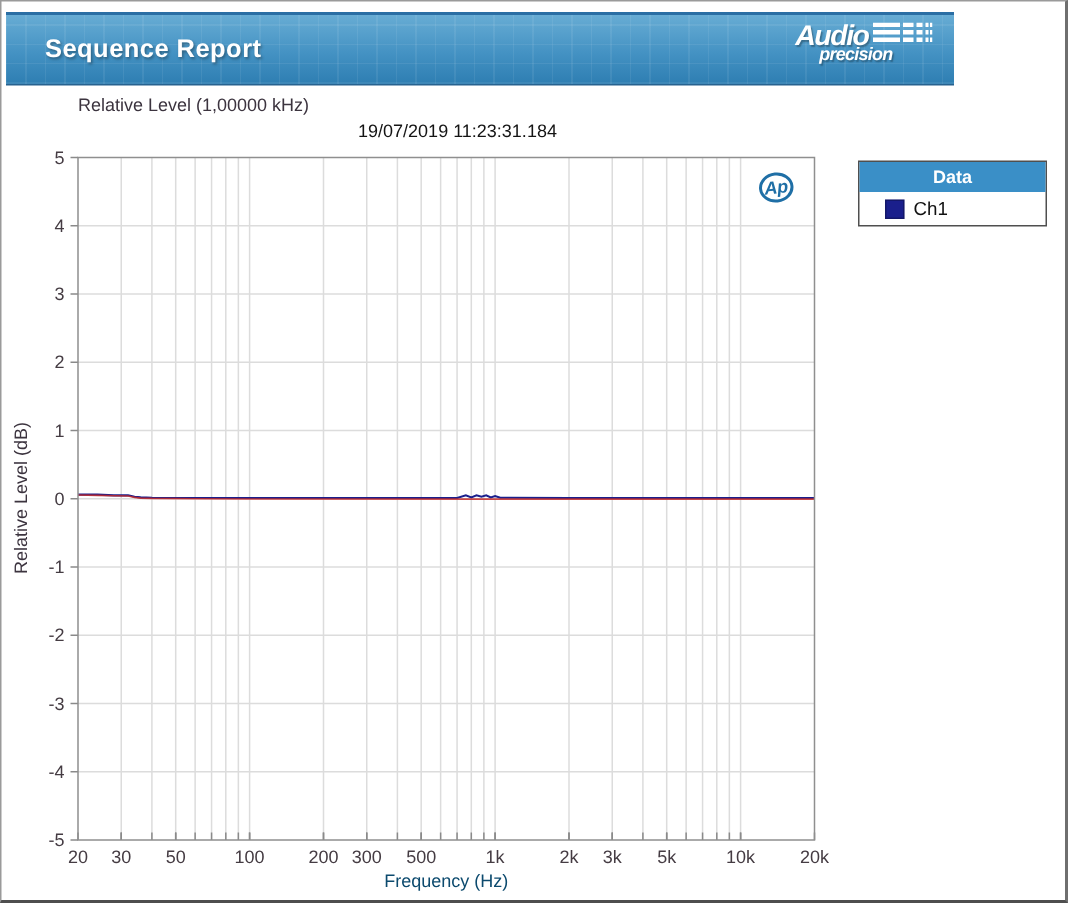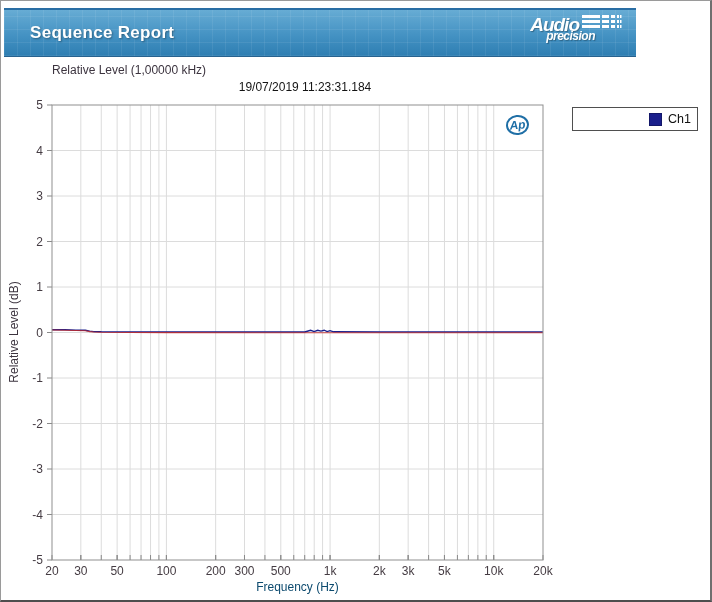--- a/index.html
+++ b/index.html
@@ -58,21 +58,21 @@
     font-size:12px;color:#0c4a6e;
   }
   .legend{
     position:absolute;left:572px;top:107px;width:126px;box-sizing:border-box;
     background:#fff;border:1px solid #4f4f4f;
   }
   .legend-header{
     height:20px;line-height:20px;text-align:center;color:#fff;
     font-size:12px;font-weight:bold;
   }
-  .legend-row{display:flex;align-items:center;padding:4px 6px 4px 17px;justify-content:flex-end;}
+  .legend-row{display:flex;align-items:center;padding:4px 6px 4px 17px;}
   .legend-swatch{width:13px;height:13px;display:inline-block;margin-right:6px;
     border:1px solid rgba(0,0,0,0.25);box-sizing:border-box;}
   .legend-label{font-size:12.5px;color:#111;}
 </style>
 </head>
 <body>
 
 <div class="page">
   <div class="page-frame"></div>
 
@@ -232,18 +232,19 @@
     </svg>
 
   <div class="ap-badge">
     <span>Ap</span>
   </div>
 
   <div class="ylabel">Relative Level (dB)</div>
   <div class="xlabel">Frequency (Hz)</div>
 
   <div class="legend">
+    <div class="legend-header" style="background: rgb(58, 143, 199);">Data</div>
     <div class="legend-row">
       <span class="legend-swatch" style="background: rgb(26, 31, 140);"></span>
       <span class="legend-label">Ch1</span>
     </div>
   </div>
 </div>
 
 </body></html>

